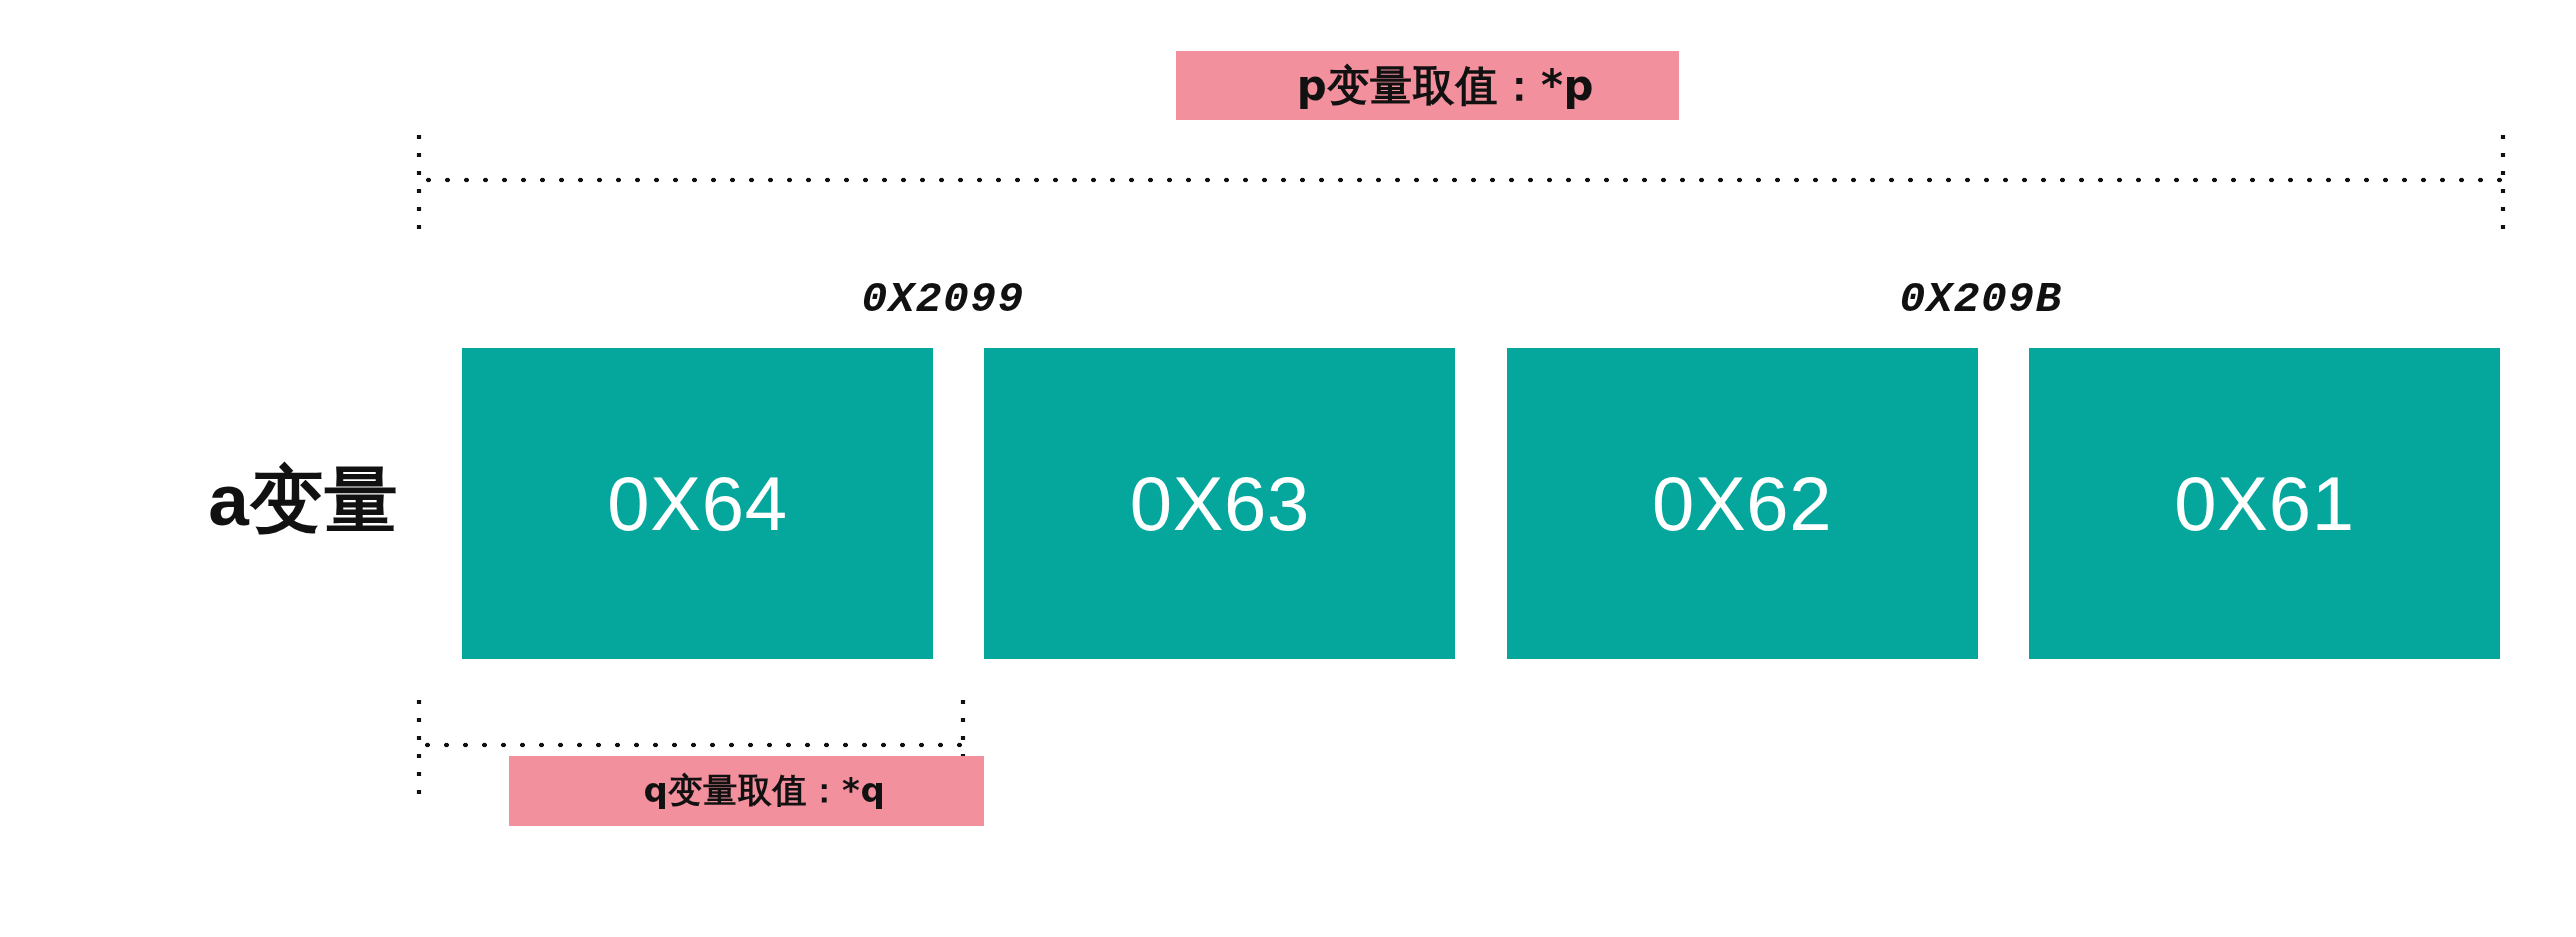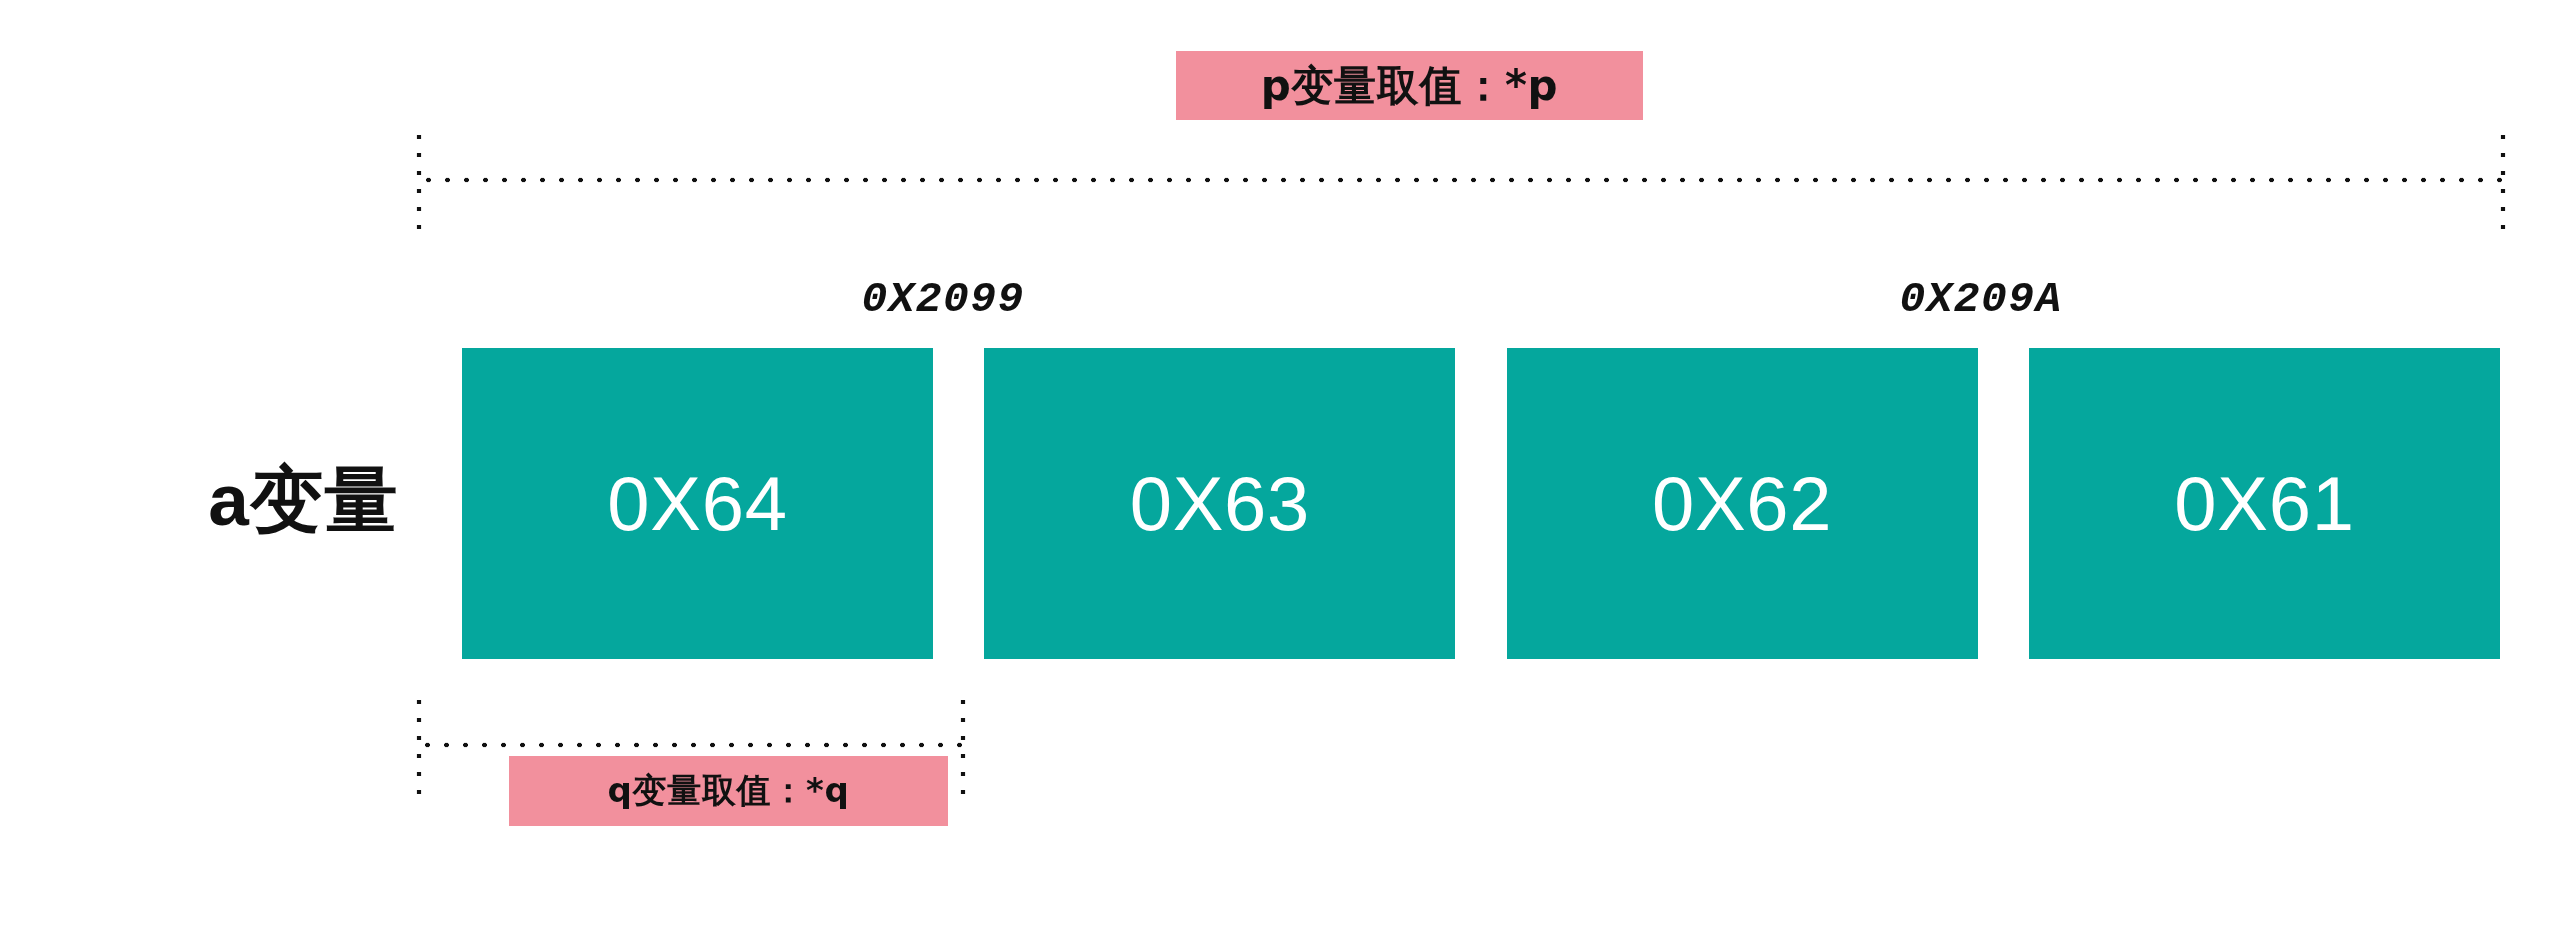--- a/index.html
+++ b/index.html
@@ -42,20 +42,21 @@
     position: absolute;
     background: #f2909d;
     color: #111111;
     display: flex;
     align-items: center;
     justify-content: center;
     white-space: nowrap;
     font-family: "DejaVu Sans", sans-serif;
     font-weight: 700;
     letter-spacing: 0.7px;
+    padding-left: 36px;
   }
   #label-p {
     left: 1176px;
     top: 51px;
     width: 467px;
     height: 69px;
     font-size: 42px;
   }
   #label-q {
     left: 477px;
@@ -135,21 +136,21 @@
 <div id="canvas">
 
   <div class="dot-v" style="left:416px; top:128px; height:112px;"></div>
   <div class="dot-h" style="left:419px; top:177px; width:2086px;"></div>
   <div class="dot-v" style="left:2500px; top:128px; height:112px;"></div>
 
   <div class="pink-label" id="label-p">p变量取值：*p</div>
 
   <div class="addr-row">
     <div class="addr">0X2099</div>
-    <div class="addr">0X209A</div>
+    <div class="addr">0X209B</div>
   </div>
 
   <div id="var-a-label">a变量</div>
 
   <div id="mem-table">
     <div class="mem-cell">0X64</div>
     <div class="mem-cell">0X63</div>
     <div class="mem-cell">0X62</div>
     <div class="mem-cell">0X61</div>
   </div>

